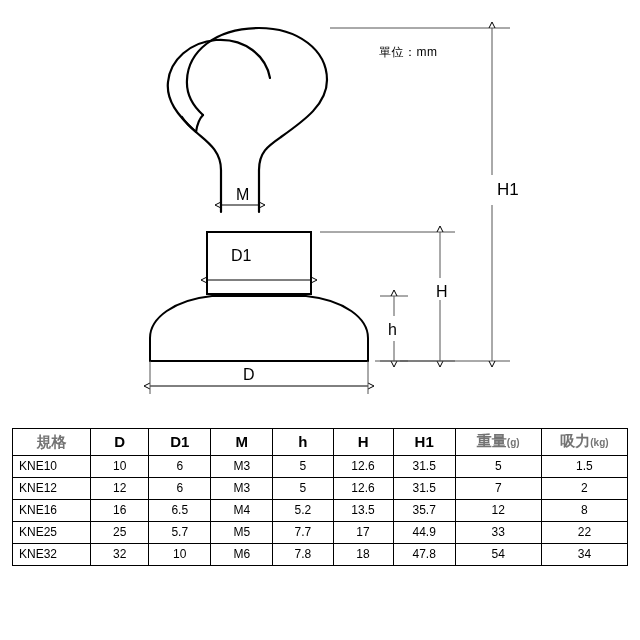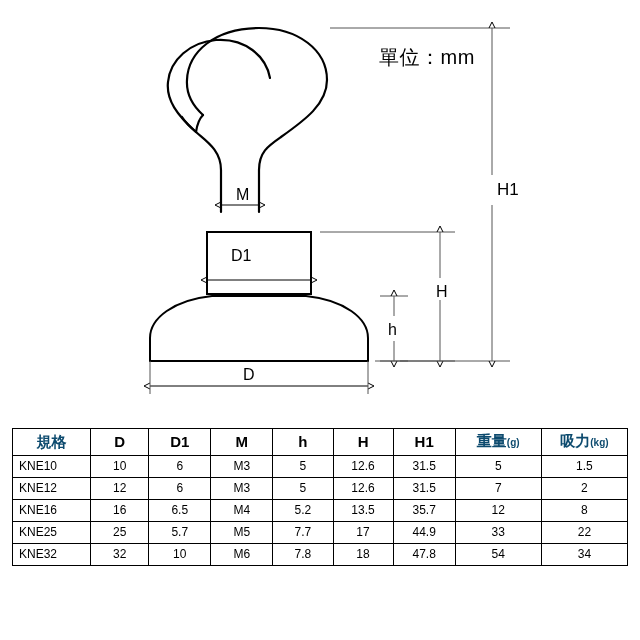--- a/index.html
+++ b/index.html
@@ -31,21 +31,21 @@
     height: 420px;
   }
   #drawing svg {
     display: block;
   }
 
   .unit-note {
     position: absolute;
     left: 379px;
     top: 44px;
-    font-size: 20px;
+    font-size: 12px;
     letter-spacing: 0.5px;
     color: #000;
     white-space: nowrap;
   }
 
   
   .dim-label {
     position: absolute;
     font-size: 16px;
     color: #000;
@@ -77,21 +77,21 @@
     font-weight: normal;
     line-height: 21px;
   }
   #spec-table thead th {
     height: 24px;
     line-height: 24px;
     font-size: 15px;
     font-weight: bold;
   }
   #spec-table thead th .hdr-red {
-    color: #0c4a6e;
+    color: #737373;
     font-weight: bold;
   }
   #spec-table thead th .sub {
     font-size: 10px;
   }
   #spec-table tbody td:first-child {
     text-align: left;
     padding-left: 6px;
     font-size: 12px;
     margin-top: 10px;

